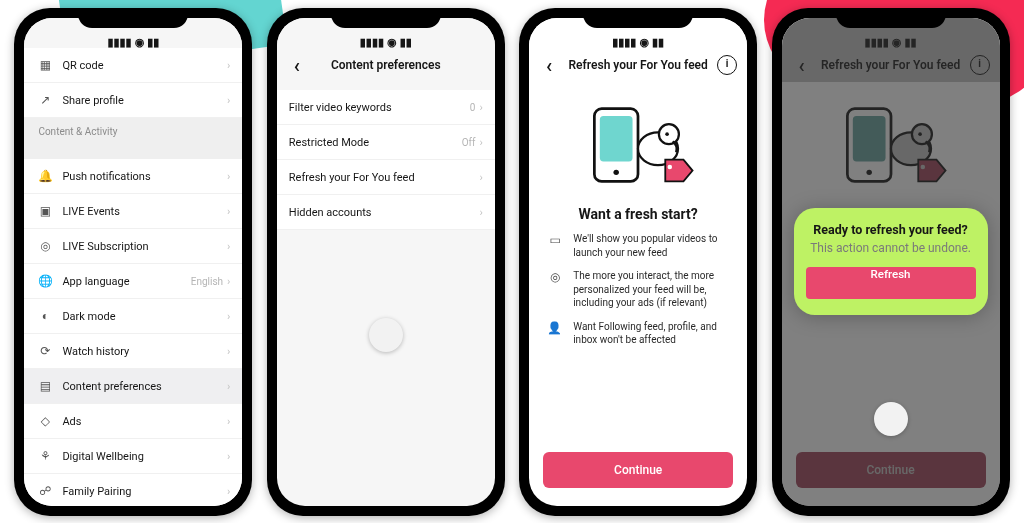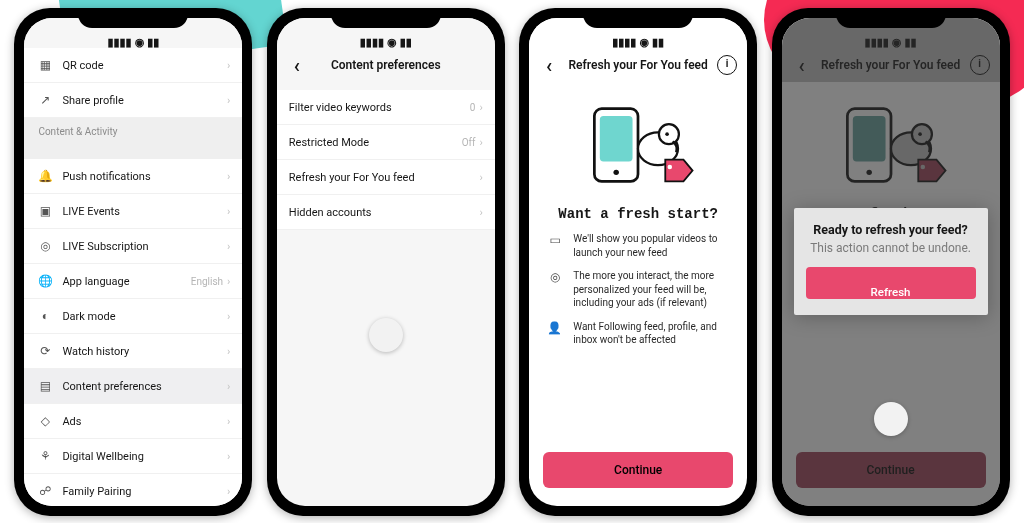--- a/index.html
+++ b/index.html
@@ -152,21 +152,20 @@
   .hero {
     display:flex; justify-content:center;
     margin: 14px 0 10px;
   }
   .hero svg { width: 130px; height: 100px; }
   .headline {
     text-align:center;
     font-weight:700;
     font-size:14px;
     margin: 4px 0 10px;
-    font-family: Liberation Mono, monospace;
   }
   .bullets { padding: 0 18px; }
   .bullet {
     display:flex;
     align-items:flex-start;
     gap:10px;
     font-size:10px;
     line-height:1.35;
     color:#2a2a2a;
     margin-bottom:10px;
@@ -174,48 +173,48 @@
   .bullet .bico {
     width: 16px; text-align:center;
     color:#444; font-size:12px;
     flex-shrink:0;
   }
   .primary-btn {
     position:absolute;
     left:14px; right:14px; bottom:18px;
     height:36px;
     background:#e8486d;
-    color:#000000;
+    color:#ffffff;
     border-radius:6px;
     display:flex;align-items:center;justify-content:center;
     font-size:12px;
     font-weight:500;
   }
 
   
   .dim {
     position:absolute;
     inset:0;
     background:rgba(50,50,50,.62);
   }
   .modal {
     position:absolute;
     left:12px; right:12px;
     top: 190px;
-    background:#e5e5e5;
-    border-radius:2px;
+    background:#bef264;
+    border-radius:21px;
     padding: 14px 12px 10px;
     text-align:center;
     box-shadow:0 2px 20px rgba(0,0,0,.25);
   }
   .modal .title { font-weight:700; font-size:12.5px; margin-bottom:4px; }
   .modal .subtitle { font-size:12px; color:#7a7a7a; margin-bottom:12px; }
   .modal .btn {
     height:32px; border-radius:4px;
-    display:flex;align-items:flex-end;justify-content:center;
+    display:flex;align-items:flex-start;justify-content:center;
     font-size:11.5px;
     margin-bottom:6px;
   }
   .modal .btn.refresh { background:#e8486d; color:#fff; font-weight:500;}
   .modal .btn.cancel { background:#fff; color:#7a7a7a; }
   .assist-dot {
     position:absolute;
     width:34px;height:34px;
     border-radius:50%;
     background:#f2f2f2;

